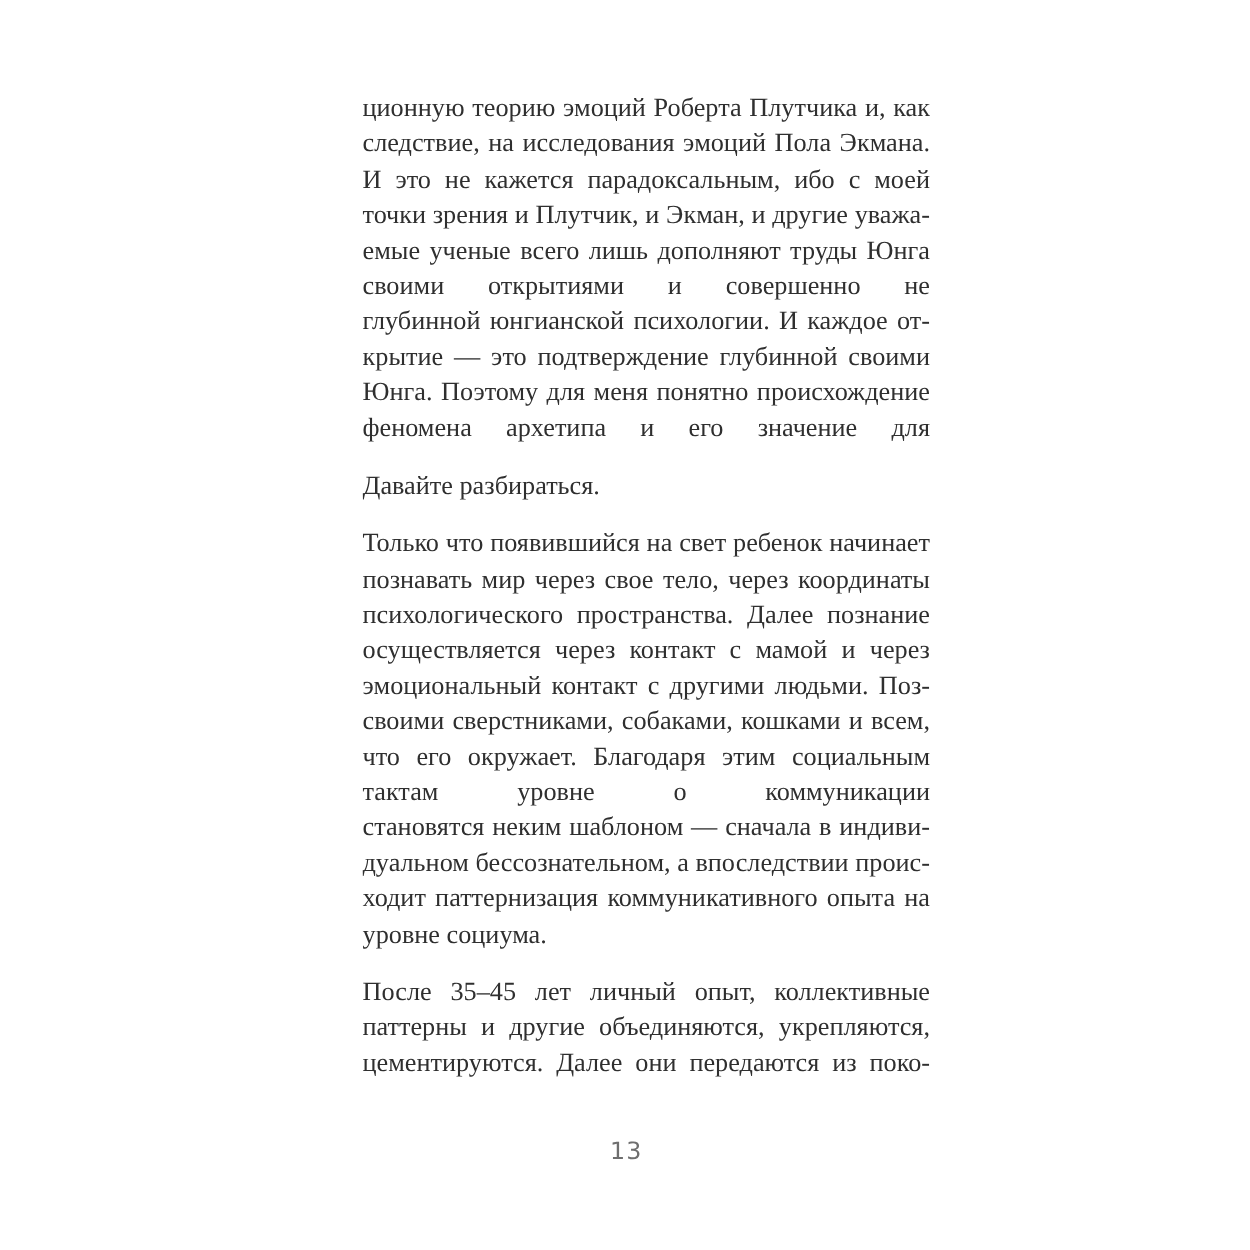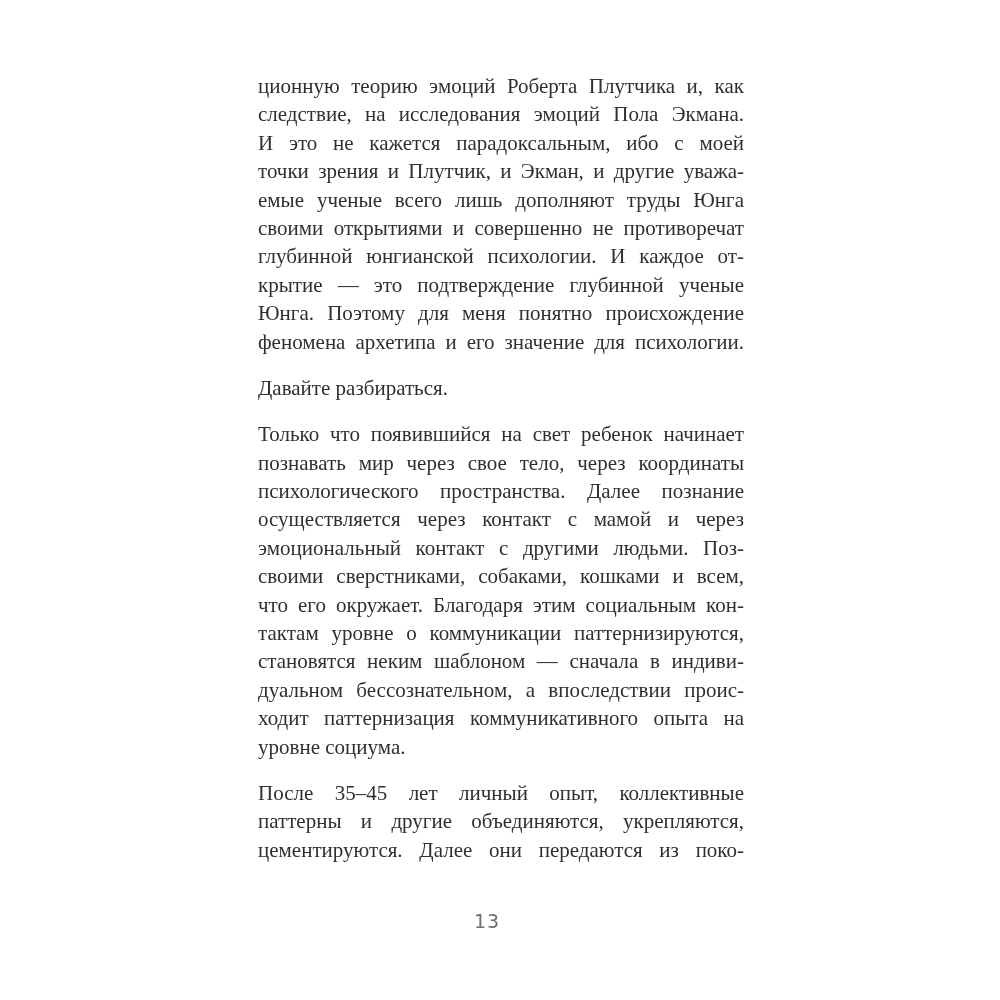--- a/index.html
+++ b/index.html
@@ -26,28 +26,29 @@
   }
   .paragraph {
     margin: 0 0 18px 0;
   }
   .line {
     text-align: justify;
     text-align-last: justify;
     white-space: normal;
     overflow: hidden;
     height: 28.4px;
+    margin-left: 32px;
   }
   .line.left-last {
     text-align-last: left;
   }
   .page-number {
     position: absolute;
     top: 910px;
-    left: 244px;
+    left: 258px;
     width: 486px;
     text-align: center;
     font-family: "DejaVu Sans", sans-serif;
     font-size: 19px;
     color: #6e6e6e;
     letter-spacing: 1px;
   }
 </style>
 </head>
 <body>
@@ -55,21 +56,21 @@
 <div class="page">
   <div class="text-block">
       <div class="paragraph">
         <div class="line">ционную теорию эмоций Роберта Плутчика и, как</div>
         <div class="line">следствие, на исследования эмоций Пола Экмана.</div>
         <div class="line">И это не кажется парадоксальным, ибо с моей</div>
         <div class="line">точки зрения и Плутчик, и Экман, и другие уважа-</div>
         <div class="line">емые ученые всего лишь дополняют труды Юнга</div>
         <div class="line">своими открытиями и совершенно не противоречат</div>
         <div class="line">глубинной юнгианской психологии. И каждое от-</div>
-        <div class="line">крытие — это подтверждение глубинной ученые</div>
+        <div class="line">крытие — это подтверждение глубинной своими</div>
         <div class="line">Юнга. Поэтому для меня понятно происхождение</div>
         <div class="line">феномена архетипа и его значение для психологии.</div>
       </div>
       <div class="paragraph">
         <div class="line left-last">Давайте разбираться.</div>
       </div>
       <div class="paragraph">
         <div class="line">Только что появившийся на свет ребенок начинает</div>
         <div class="line">познавать мир через свое тело, через координаты</div>
         <div class="line">психологического пространства. Далее познание</div>

